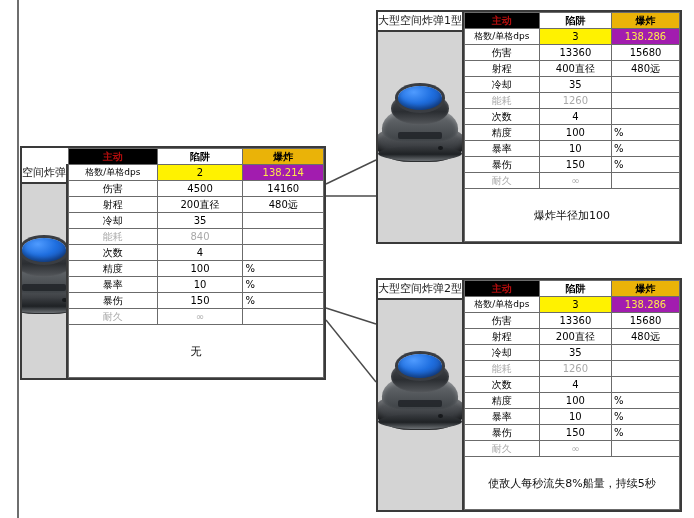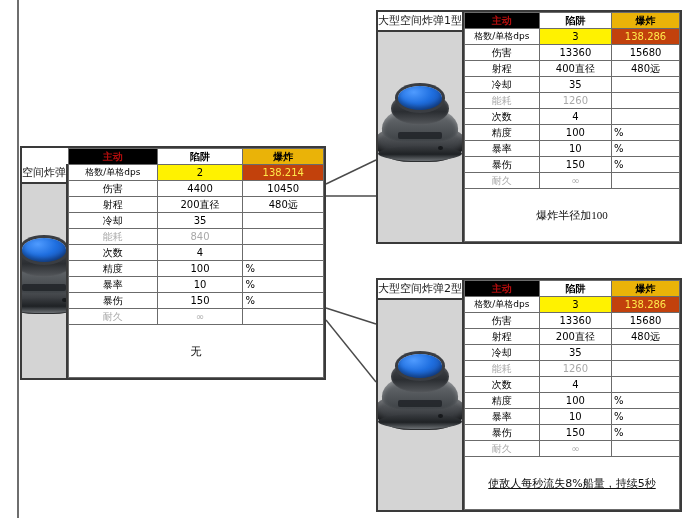--- a/index.html
+++ b/index.html
@@ -158,21 +158,21 @@
     color: #b10d0d;
     font-weight: bold;
   }
   .hdr-trap { background: #ffffff; color: #000; font-weight: bold; }
   .hdr-boom {
     background: #eab308;
     color: #000000;
     font-weight: bold;
   }
   .cell-yellow { background: #FFF200; color: #000; }
-  .cell-orange { background: #c2410c; color: #FFE84A; }
+  .cell-orange { background: #a21caf; color: #FFE84A; }
   .muted { color: #a9a9a9; }
   .desc {
     border: 1px solid #6b6b6b;
     border-top: none;
     text-align: center;
     font-size: 11px;
     color: #111;
     background: #ffffff;
     vertical-align: middle;
   }
@@ -227,22 +227,22 @@
               <td class="hdr-trap">陷阱</td>
               <td class="hdr-boom">爆炸</td>
             </tr>
             <tr>
               <td class="lbl" style="font-size: 9px;">格数/单格dps</td>
               <td class="cell-yellow">2</td>
               <td class="cell-orange">138.214</td>
             </tr>
             <tr>
               <td class="lbl">伤害</td>
-              <td>4400</td>
-              <td>10450</td>
+              <td>4500</td>
+              <td>14160</td>
             </tr>
             <tr>
               <td class="lbl">射程</td>
               <td>200直径</td>
               <td>480远</td>
             </tr>
             <tr>
               <td class="lbl">冷却</td>
               <td>35</td>
               <td></td>
@@ -356,21 +356,21 @@
               <td>150</td>
               <td class="unit">%</td>
             </tr>
             <tr>
               <td class="lbl muted">耐久</td>
               <td class="muted">∞</td>
               <td class="muted blank"></td>
             </tr>
           </tbody>
       </table>
-      <div class="desc" style="flex:1 1 auto; display:flex; align-items:center; justify-content:center;font-family:Liberation Serif, serif;">爆炸半径加100</div>
+      <div class="desc" style="flex:1 1 auto; display:flex; align-items:center; justify-content:center;">爆炸半径加100</div>
     </div>
   </div>
 
   <div class="card" id="card-2" style="left:376px; top:278px; width:306px; height:234px;">
     <div class="card-left" style="width:112px;">
       <div class="card-title">大型空间炸弹2型</div>
       <div class="card-art">
         <div class="bomb" style="width:92px; height:78px; top:52px;">
           <div class="base"></div>
           <div class="skirt"></div>
@@ -440,17 +440,17 @@
               <td>150</td>
               <td class="unit">%</td>
             </tr>
             <tr>
               <td class="lbl muted">耐久</td>
               <td class="muted">∞</td>
               <td class="muted blank"></td>
             </tr>
           </tbody>
       </table>
-      <div class="desc" style="flex:1 1 auto; display:flex; align-items:center; justify-content:center;text-decoration:underline;">使敌人每秒流失8%船量，持续5秒</div>
+      <div class="desc" style="flex:1 1 auto; display:flex; align-items:center; justify-content:center;">使敌人每秒流失8%船量，持续5秒</div>
     </div>
   </div>
 
 </div>
 
 </body></html>

